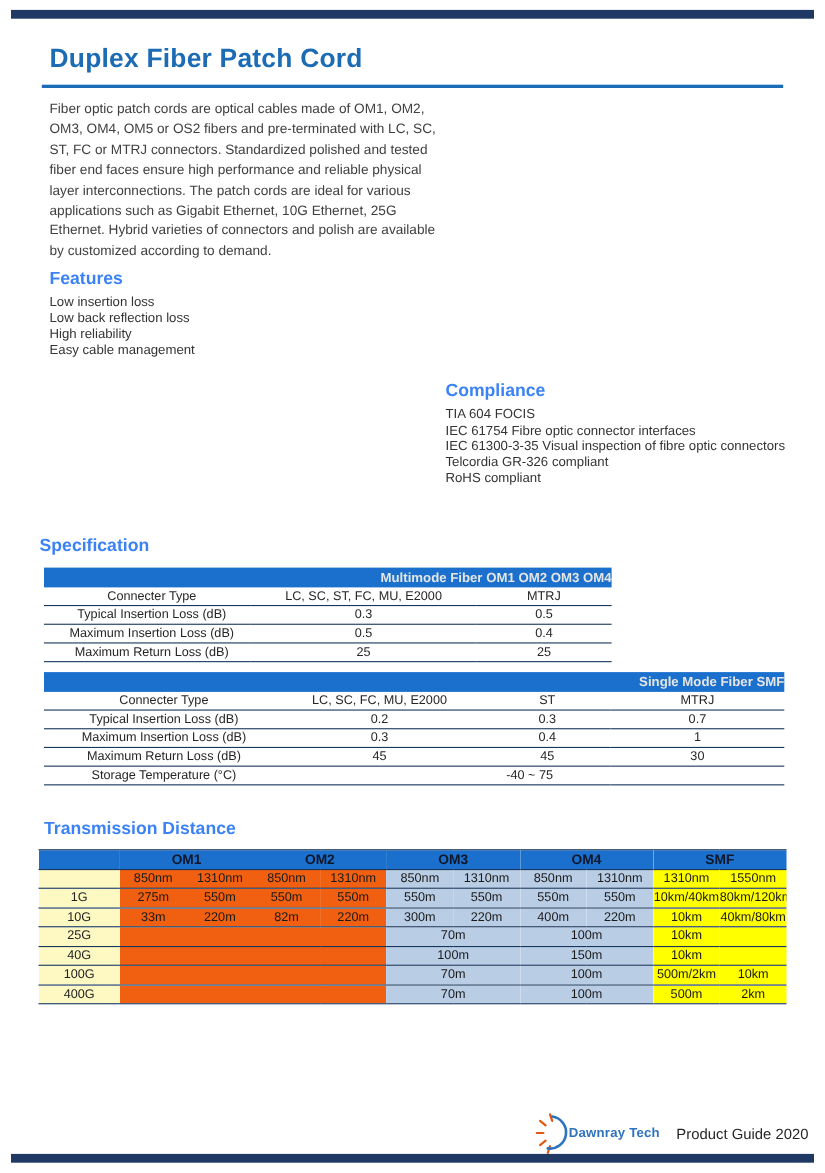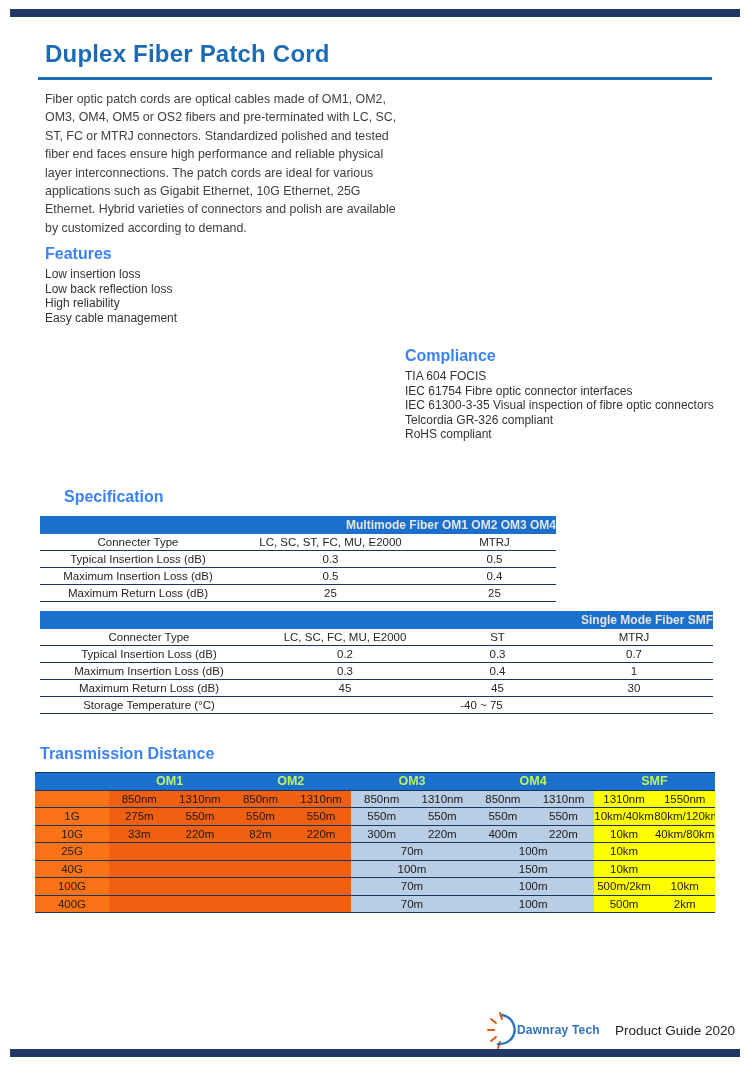--- a/index.html
+++ b/index.html
@@ -10,40 +10,40 @@
   .bar.bottom{bottom:9px;}
   h1.title{position:absolute;left:45px;top:40px;margin:0;font-size:24px;font-weight:bold;color:#1B6CB5;letter-spacing:0.2px;}
   .title-rule{position:absolute;left:38px;top:77px;width:674px;height:3px;background:#1B6CB5;}
   p.intro{position:absolute;left:45px;top:90px;width:352px;margin:0;font-size:12.4px;line-height:18.4px;color:#404040;}
   .photo{position:absolute;left:395px;top:95px;}
   .sec-h{margin:0;font-size:16px;font-weight:bold;color:#3b82f6;}
   .features{position:absolute;left:45px;top:245px;}
   .application{position:absolute;left:45px;top:347px;}
   .compliance{position:absolute;left:405px;top:347px;}
   .list{margin-top:4px;font-size:12px;line-height:14.5px;color:#333;}
-  .spec-h{position:absolute;left:64px;top:488px;}
+  .spec-h{position:absolute;left:36px;top:488px;}
   .trans-h{position:absolute;left:40px;top:745px;}
   table{border-collapse:collapse;table-layout:fixed;}
   table.spec{position:absolute;font-size:11.5px;color:#262626;}
   table.spec th{background:#1A70CC;color:#e5e5e5;text-align:right;font-size:12px;font-weight:bold;
                 padding:2px 0 2px 10px;height:14px;}
   table.spec td{height:14px;padding:1px 0;text-align:center;white-space:nowrap;overflow:hidden;}
   table.spec td.l{text-align:center;padding-left:8px;}
   table.spec tbody tr{border-bottom:1.5px solid #17365D;}
   table.t1{left:40px;top:516px;width:516px;}
   table.t2{left:40px;top:611px;width:673px;}
   table.trans{position:absolute;left:35px;top:772px;width:680px;font-size:11.5px;color:#1a1a1a;
               border-top:1.5px solid #17365D;}
   table.trans tr{border-bottom:1.5px solid #17365D;}
   table.trans td,table.trans th{height:14.5px;padding:1px 0;text-align:center;white-space:nowrap;overflow:hidden;}
-  table.trans th{background:#1A70CC;color:#bef264;font-size:12.5px;font-weight:bold;}
+  table.trans th{background:#1A70CC;color:#0f172a;font-size:12.5px;font-weight:bold;}
   td.o{background:#F06010;}
   td.b{background:#B9CDE5;}
   td.y{background:#FFFF00;}
-  td.lbl{background:#f97316;color:#222;}
+  td.lbl{background:#fef9c3;color:#222;}
   .footer{position:absolute;left:486px;top:1008px;height:44px;display:flex;align-items:center;}
   .brand{font-size:12px;font-weight:bold;color:#2E73BE;margin-left:-3px;letter-spacing:0.2px;text-align:center;}
   .guide{font-size:13.5px;color:#262626;margin-left:15px;}
 </style>
 </head>
 <body>
 
 <div class="page">
 
   <div class="bar top"></div>

